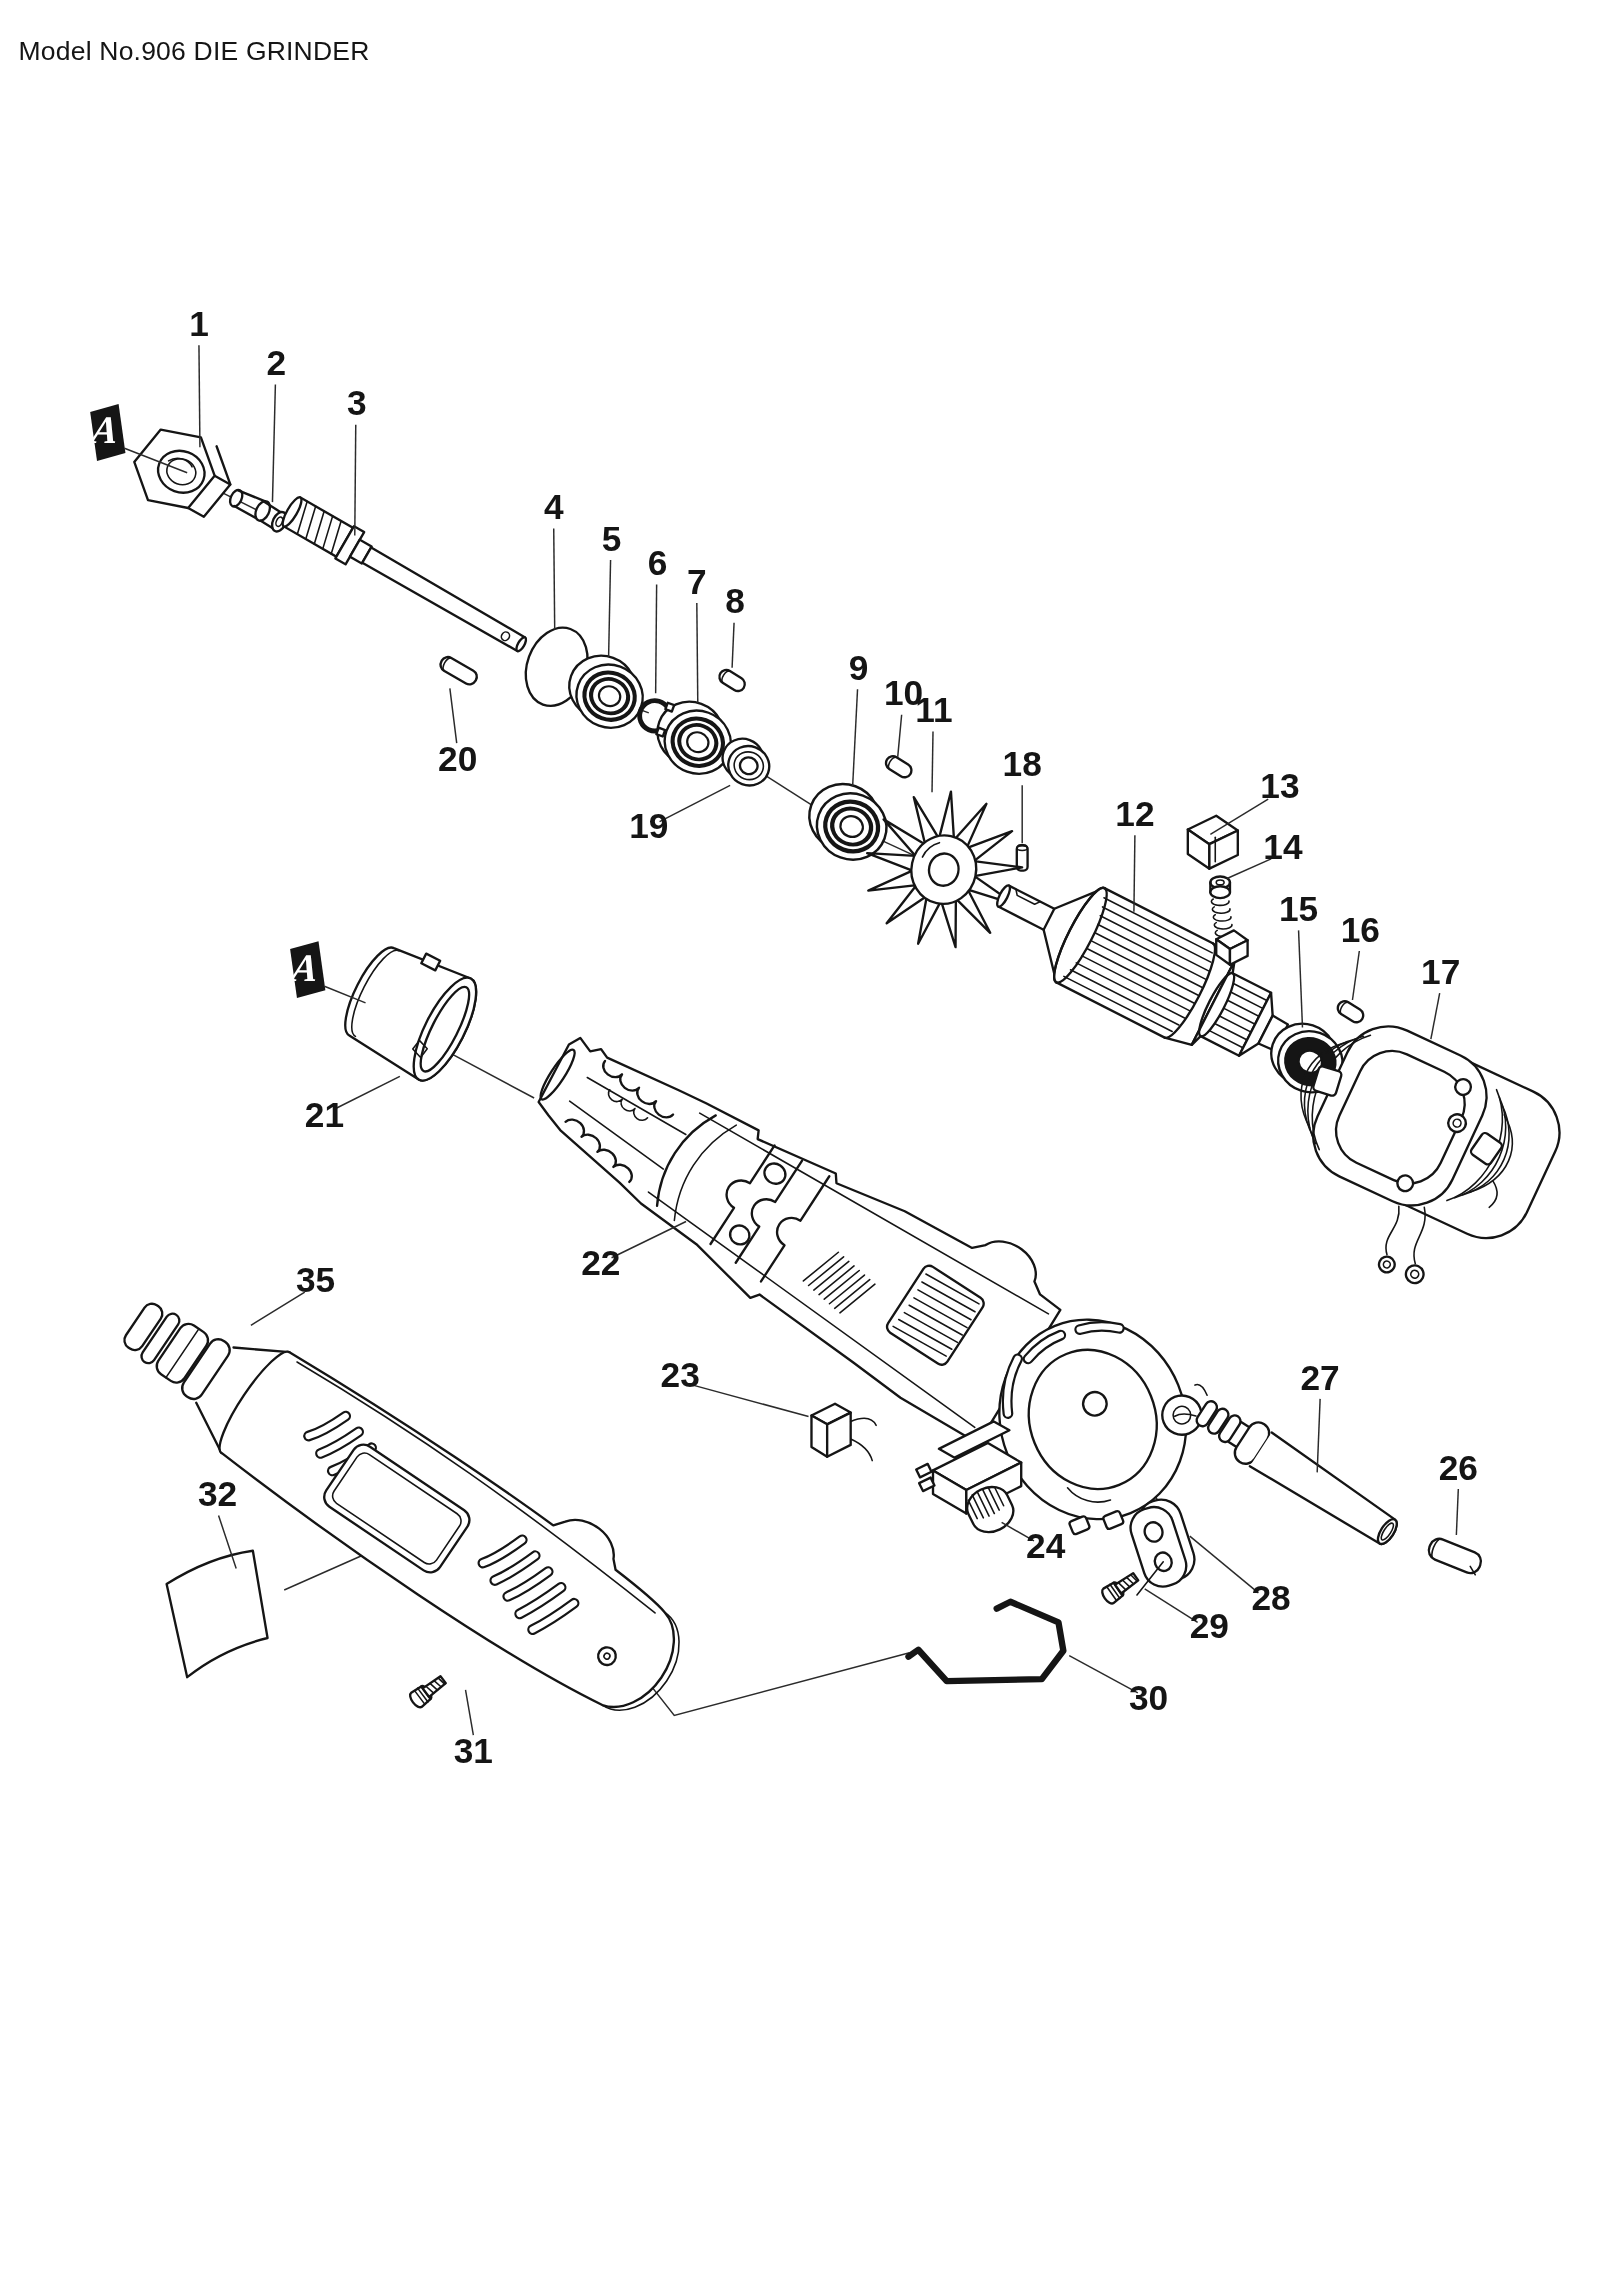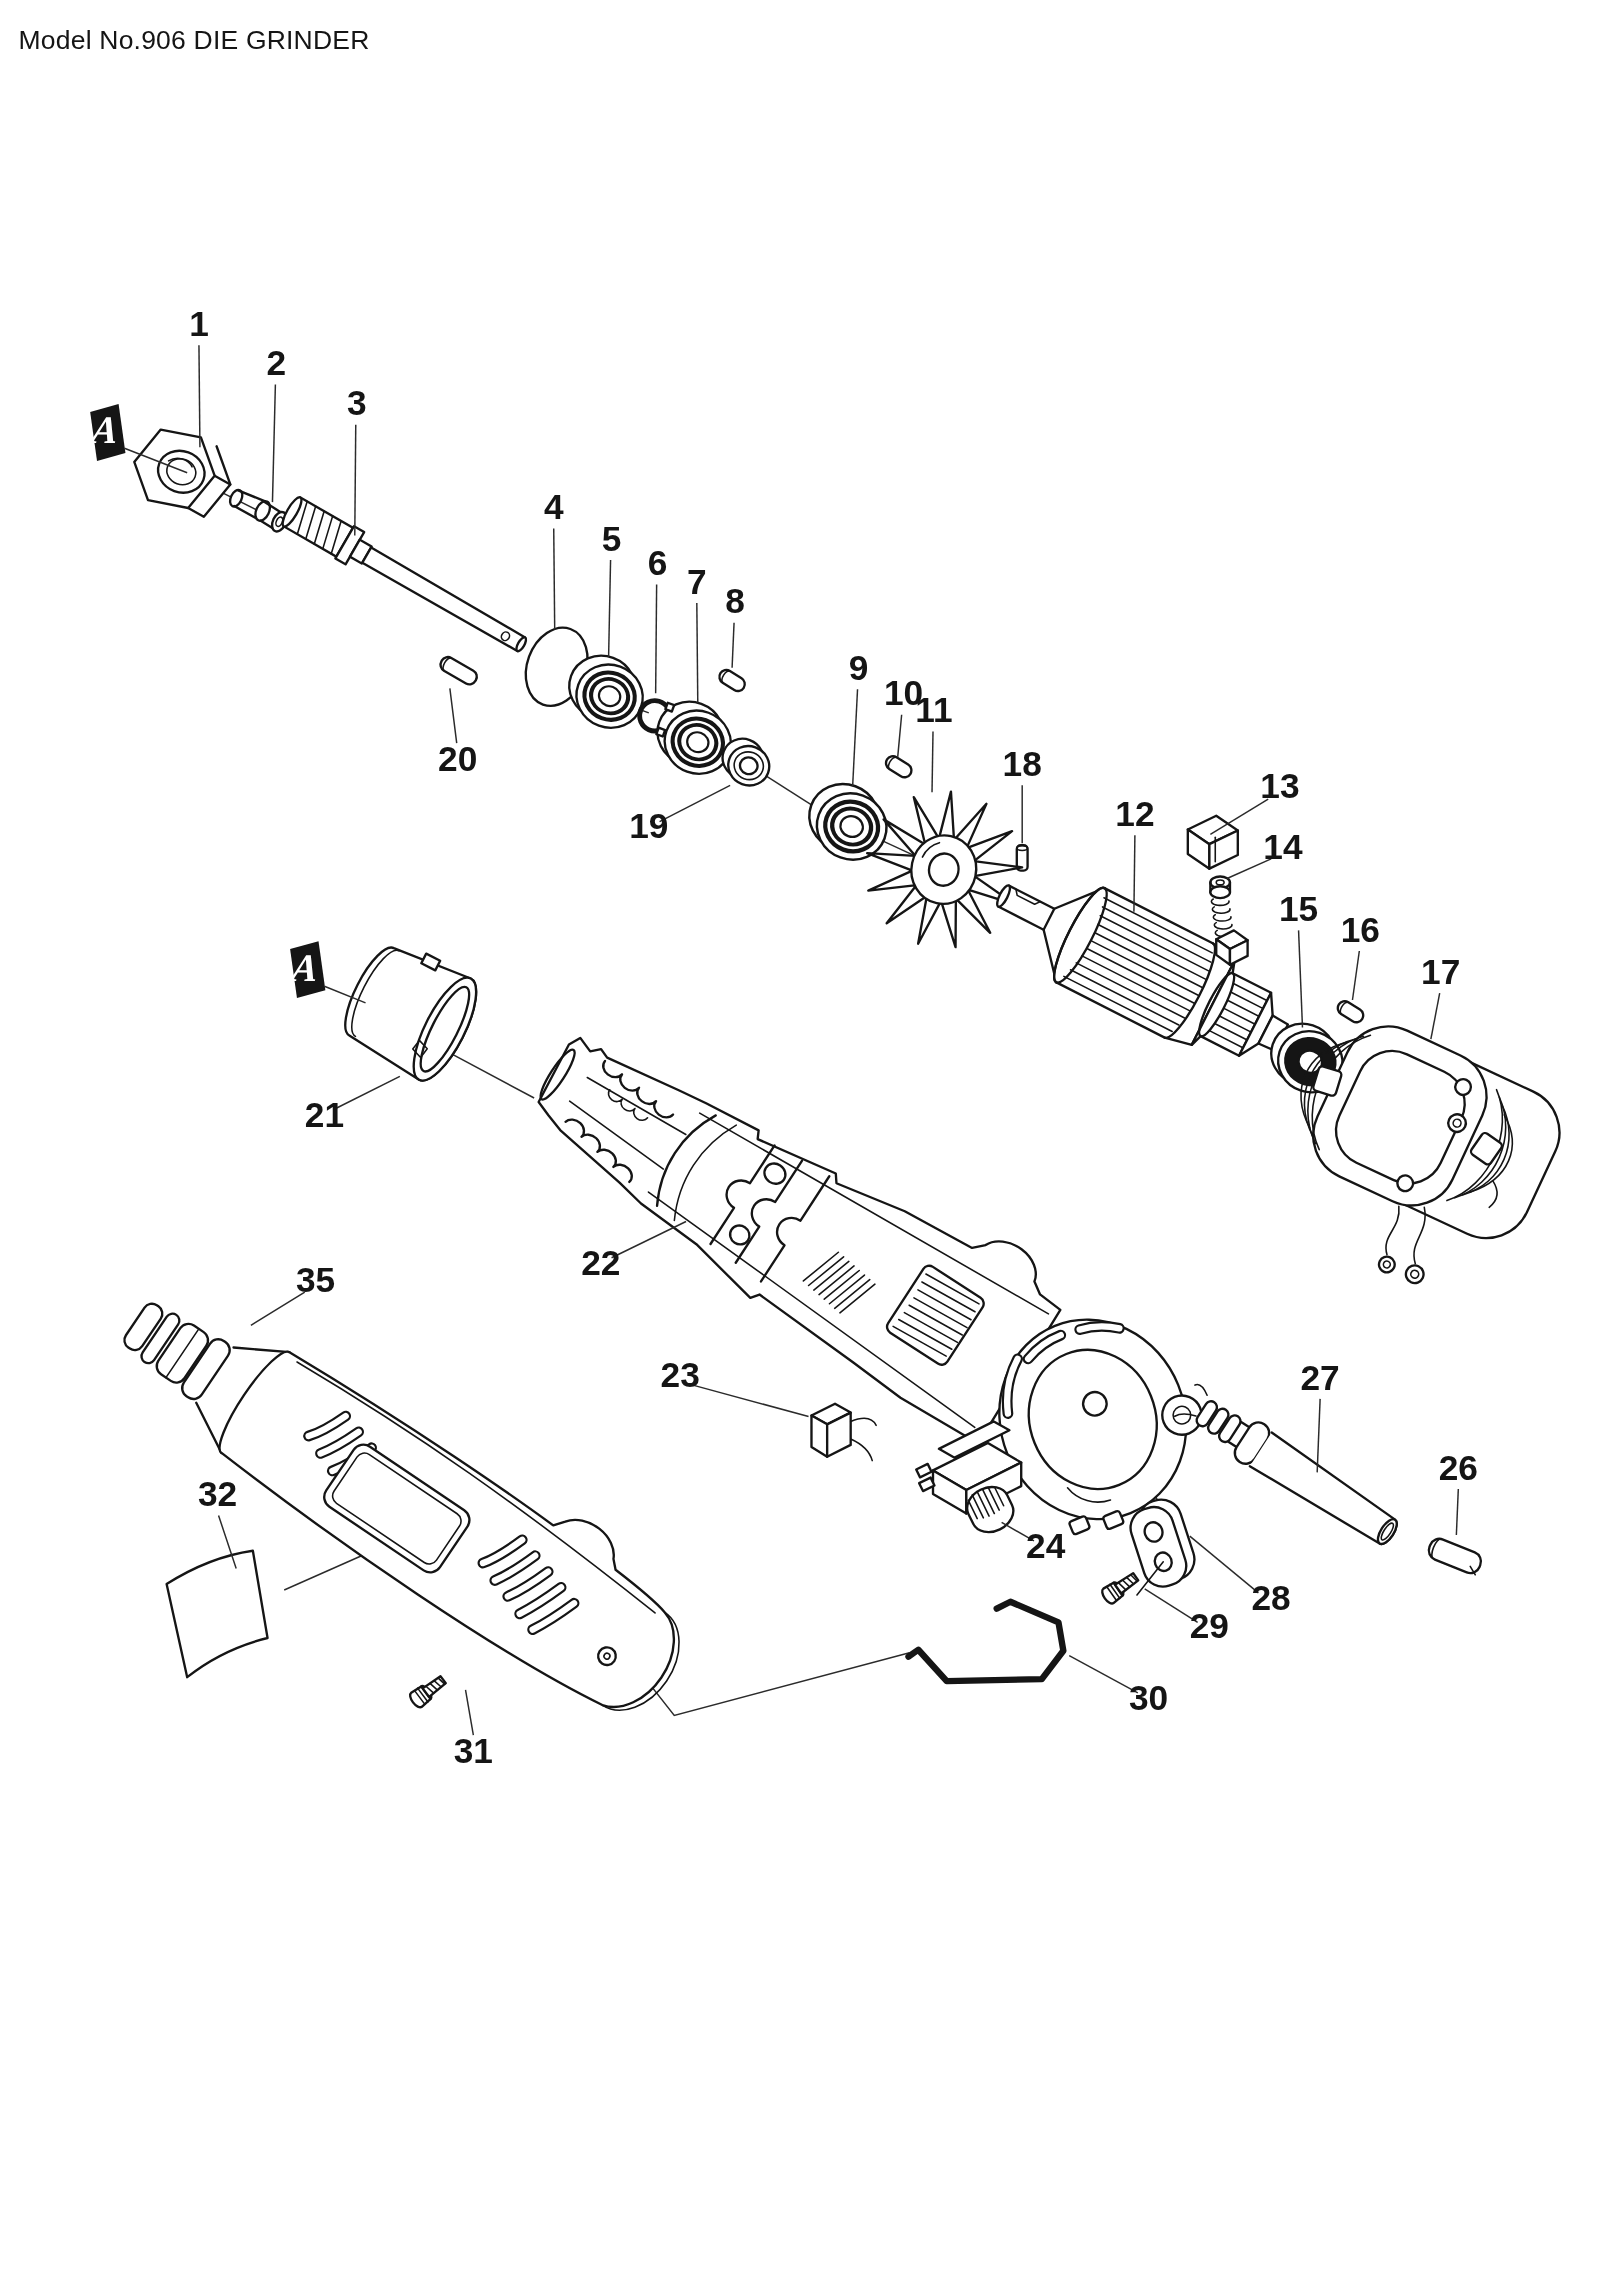--- a/index.html
+++ b/index.html
@@ -10,21 +10,21 @@
   html,body{margin:0;padding:0;background:#e8e8e8;}
   .page{
     position:relative;
     width:1621px;height:2293px;
     background:var(--bg);
     margin:0 auto;
     font-family:"Liberation Sans", sans-serif;
     overflow:hidden;
   }
   .title{
-    position:absolute;left:18.6px;top:25px;
+    position:absolute;left:18.6px;top:36px;
     font-size:26.5px;font-weight:400;color:var(--line);
     letter-spacing:0.2px;
   }
   svg{position:absolute;left:0;top:0;}
   
   .p{fill:#ffffff;stroke:var(--line);stroke-width:2.4;stroke-linejoin:round;stroke-linecap:round;}
   .s{fill:none;stroke:var(--line);stroke-width:2.4;stroke-linejoin:round;stroke-linecap:round;}
   .t{fill:none;stroke:var(--line);stroke-width:1.6;stroke-linejoin:round;stroke-linecap:round;}
   .dark{fill:var(--line);stroke:none;}
   .leader{stroke:var(--leader);stroke-width:1.5;fill:none;}

